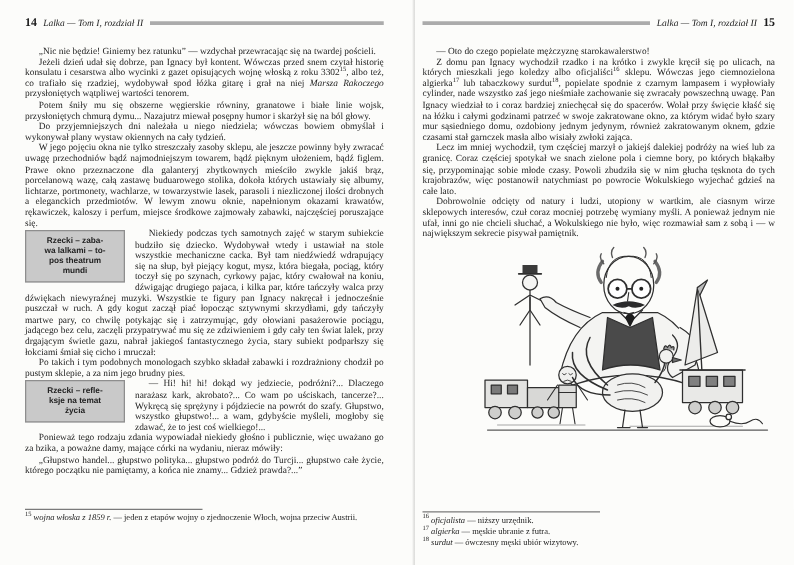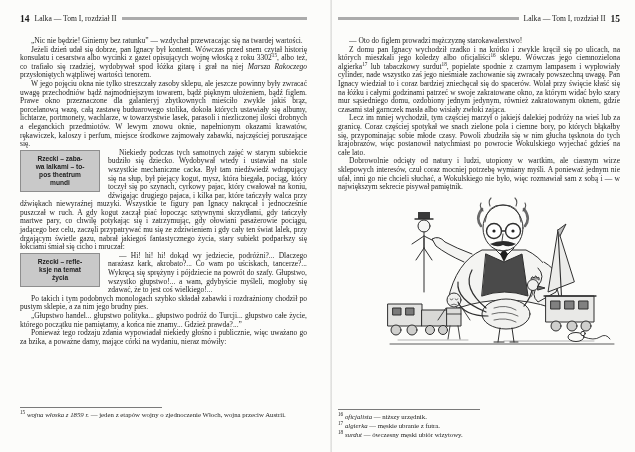--- a/index.html
+++ b/index.html
@@ -10,21 +10,21 @@
     display:flex;
   }
   .page { box-sizing:border-box; width:317px; height:452px; display:flex; flex-direction:column; overflow:hidden; }
   .page.left  { padding:13px 10px 8px 20px; }
   .page.right { padding:13px 14px 8px 21px; }
   .gutter { position:absolute; left:330px; top:0; width:2px; height:452px;
             background:linear-gradient(to right,#eeeeec,#dcdcda); }
 
   .header { display:flex; align-items:center; gap:5px; height:11px; margin-bottom:13px; }
   .pagenum { font-weight:bold; font-size:9.5px; }
-  .runtitle { font-size:7.6px; white-space:nowrap; }
+  .runtitle { font-style:italic; font-size:7.6px; white-space:nowrap; }
   .hrule { flex:1; height:3px; background:#ababab; }
 
   .body { font-size:7.5px; line-height:8.6px; text-align:justify; }
   .body p { margin:0; text-indent:11px; }
   .margin-note {
     float:left; width:74px; margin:1px 8px 2px 0; padding:4px 2px;
     background:#c9c9c9; border:1px solid #8e8e8e;
     font-family:"Liberation Sans", sans-serif; font-weight:bold;
     font-size:6.6px; line-height:8px; text-align:center; text-indent:0;
     white-space:pre-line; color:#222;
@@ -45,52 +45,54 @@
 
 <div class="book">
 
   <div class="page left">
     <div class="header">
       <span class="pagenum">14</span>
       <span class="runtitle">Lalka — Tom I, rozdział II</span>
       <span class="hrule"></span>
     </div>
     <div class="body">
-        <p><span>„Nic nie będzie! Giniemy bez ratunku” — wzdychał przewracając się na twardej wartości.</span></p>
+        <p><span>„Nic nie będzie! Giniemy bez ratunku” — wzdychał przewracając się na twardej pościeli.</span></p>
         <p><span>Jeżeli dzień udał się dobrze, pan Ignacy był kontent. Wówczas przed snem czytał historię konsulatu i cesarstwa albo wycinki z gazet opisujących wojnę włoską z roku 3302</span><sup>15</sup><span>, albo też, co trafiało się rzadziej, wydobywał spod łóżka gitarę i grał na niej </span><i>Marsza Rakoczego</i><span> przysłoniętych wątpliwej wartości tenorem.</span></p>
+        <p><span>Potem śniły mu się obszerne węgierskie równiny, granatowe i białe linie wojsk, przysłoniętych chmurą dymu... Nazajutrz miewał posępny humor i skarżył się na ból głowy.</span></p>
+        <p><span>Do przyjemniejszych dni należała u niego niedziela; wówczas bowiem obmyślał i wykonywał plany wystaw okiennych na cały tydzień.</span></p>
         <p><span>W jego pojęciu okna nie tylko streszczały zasoby sklepu, ale jeszcze powinny były zwracać uwagę przechodniów bądź najmodniejszym towarem, bądź pięknym ułożeniem, bądź figlem. Prawe okno przeznaczone dla galanteryj zbytkownych mieściło zwykle jakiś brąz, porcelanową wazę, całą zastawę buduarowego stolika, dokoła których ustawiały się albumy, lichtarze, portmonety, wachlarze, w towarzystwie lasek, parasoli i niezliczonej ilości drobnych a eleganckich przedmiotów. W lewym znowu oknie, napełnionym okazami krawatów, rękawiczek, kaloszy i perfum, miejsce środkowe zajmowały zabawki, najczęściej poruszające się.</span></p>
         <p><span class="margin-note">Rzecki – zaba-
 wa lalkami – to-
 pos theatrum
 mundi</span><span>Niekiedy podczas tych samotnych zajęć w starym subiekcie budziło się dziecko. Wydobywał wtedy i ustawiał na stole wszystkie mechaniczne cacka. Był tam niedźwiedź wdrapujący się na słup, był piejący kogut, mysz, która biegała, pociąg, który toczył się po szynach, cyrkowy pajac, który cwałował na koniu, dźwigając drugiego pajaca, i kilka par, które tańczyły walca przy dźwiękach niewyraźnej muzyki. Wszystkie te figury pan Ignacy nakręcał i jednocześnie puszczał w ruch. A gdy kogut zaczął piać łopocząc sztywnymi skrzydłami, gdy tańczyły martwe pary, co chwilę potykając się i zatrzymując, gdy ołowiani pasażerowie pociągu, jadącego bez celu, zaczęli przypatrywać mu się ze zdziwieniem i gdy cały ten świat lalek, przy drgającym świetle gazu, nabrał jakiegoś fantastycznego życia, stary subiekt podparłszy się łokciami śmiał się cicho i mruczał:</span></p>
+        <p><span>Po takich i tym podobnych monologach szybko składał zabawki i rozdrażniony chodził po pustym sklepie, a za nim jego brudny pies.</span></p>
         <p><span class="margin-note">Rzecki – refle-
 ksje na temat
 życia</span><span>— Hi! hi! hi! dokąd wy jedziecie, podróżni?... Dlaczego narażasz kark, akrobato?... Co wam po uściskach, tancerze?... Wykręcą się sprężyny i pójdziecie na powrót do szafy. Głupstwo, wszystko głupstwo!... a wam, gdybyście myśleli, mogłoby się zdawać, że to jest coś wielkiego!...</span></p>
-        <p><span>Po takich i tym podobnych monologach szybko składał zabawki i rozdrażniony chodził po pustym sklepie, a za nim jego brudny pies.</span></p>
+        <p><span>Ponieważ tego rodzaju zdania wypowiadał niekiedy głośno i publicznie, więc uważano go za bzika, a poważne damy, mające córki na wydaniu, nieraz mówiły:</span></p>
         <p><span>„Głupstwo handel... głupstwo polityka... głupstwo podróż do Turcji... głupstwo całe życie, którego początku nie pamiętamy, a końca nie znamy... Gdzież prawda?...”</span></p>
-        <p><span>Ponieważ tego rodzaju zdania wypowiadał niekiedy głośno i publicznie, więc uważano go za bzika, a poważne damy, mające córki na wydaniu, nieraz mówiły:</span></p>
       </div>
     <div class="footnotes">
       <div class="fnrule"></div>
       <div class="fnlist">
           <p><sup>15</sup><span> </span><i>wojna włoska z 1859 r.</i><span> — jeden z etapów wojny o zjednoczenie Włoch, wojna przeciw Austrii.</span></p>
         </div>
     </div>
   </div>
 
   <div class="gutter"></div>
 
   <div class="page right">
     <div class="header">
       <span class="hrule"></span>
       <span class="runtitle">Lalka — Tom I, rozdział II</span>
       <span class="pagenum">15</span>
     </div>
     <div class="body">
-        <p><span>— Oto do figlem prowadzi mężczyznę starokawalerstwo!</span></p>
+        <p><span>— Oto do czego popielate mężczyznę starokawalerstwo!</span></p>
         <p><span>Z domu pan Ignacy wychodził rzadko i na krótko i zwykle kręcił się po ulicach, na których mieszkali jego koledzy albo oficjaliści</span><sup>16</sup><span> sklepu. Wówczas jego ciemnozielona algierka</span><sup>17</sup><span> lub tabaczkowy surdut</span><sup>18</sup><span>, popielate spodnie z czarnym lampasem i wypłowiały cylinder, nade wszystko zaś jego nieśmiałe zachowanie się zwracały powszechną uwagę. Pan Ignacy wiedział to i coraz bardziej zniechęcał się do spacerów. Wolał przy święcie kłaść się na łóżku i całymi godzinami patrzeć w swoje zakratowane okno, za którym widać było szary mur sąsiedniego domu, ozdobiony jednym jedynym, również zakratowanym oknem, gdzie czasami stał garnczek masła albo wisiały zwłoki zająca.</span></p>
         <p><span>Lecz im mniej wychodził, tym częściej marzył o jakiejś dalekiej podróży na wieś lub za granicę. Coraz częściej spotykał we snach zielone pola i ciemne bory, po których błąkałby się, przypominając sobie młode czasy. Powoli zbudziła się w nim głucha tęsknota do tych krajobrazów, więc postanowił natychmiast po powrocie Wokulskiego wyjechać gdzieś na całe lato.</span></p>
         <p><span>Dobrowolnie odcięty od natury i ludzi, utopiony w wartkim, ale ciasnym wirze sklepowych interesów, czuł coraz mocniej potrzebę wymiany myśli. A ponieważ jednym nie ufał, inni go nie chcieli słuchać, a Wokulskiego nie było, więc rozmawiał sam z sobą i — w największym sekrecie pisywał pamiętnik.</span></p>
       </div>
 
     <svg class="illustration" viewBox="0 0 234 152" xmlns="http://www.w3.org/2000/svg">
       <g stroke="#2f2f2f" stroke-width="1" fill="none" stroke-linecap="round" stroke-linejoin="round">
 
         <path d="M4 148 H228" stroke="#5a5a5a"></path>
         <path d="M12 144 H82 M118 145 H208" stroke="#9a9a9a" stroke-width="0.7"></path>

